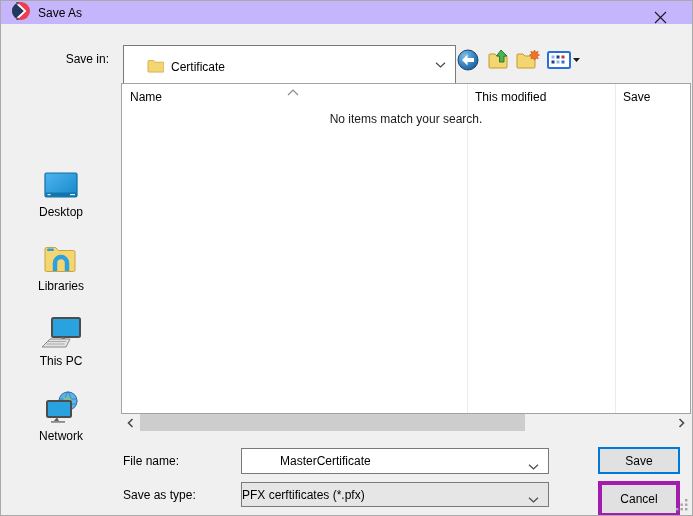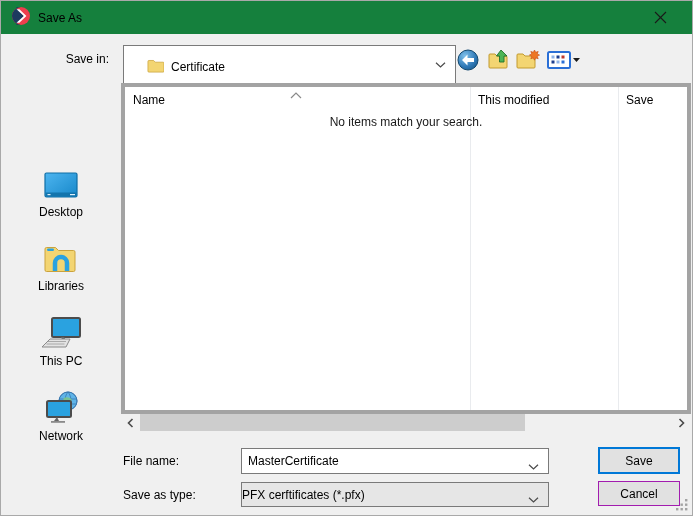--- a/index.html
+++ b/index.html
@@ -12,22 +12,22 @@
   }
   .dialog {
     position: relative;
     width: 693px; height: 516px;
     background: #f0f0f0;
     border: 1px solid #a9a9a9;
     overflow: hidden;
   }
   
   .titlebar {
-    position: absolute; top: 0; left: 0; right: 0; height: 33px;
-    background: #15803d;
+    position: absolute; top: 0; left: 0; right: 0; height: 23px;
+    background: #c4b5fd;
     display: flex; align-items: center;
     padding-left: 11px;
   }
   .title-text { margin-left: 8px; font-size: 12px; }
   .close-btn {
     position: absolute; top: 0; right: 17px; width: 30px; height: 33px;
     display: flex; align-items: center; justify-content: center;
     background: transparent; border: none; cursor: pointer;
   }
   
@@ -55,21 +55,21 @@
   
   .side-item {
     position: absolute; left: 10px; width: 100px;
     text-align: center; cursor: pointer;
   }
   .side-icon { height: 40px; display: flex; align-items: flex-end; justify-content: center; }
   .side-label { display: block; margin-top: 4px; }
   
   .list-panel {
     position: absolute; left: 120px; top: 82px; width: 570px; height: 331px;
-    background: #fff; border: 4px solid #a3a3a3;
+    background: #fff; border: 1px solid #a3a3a3;
   }
   .col-line { position: absolute; top: 0; bottom: 0; width: 1px; background: #e9ebee; }
   .col-line.c1 { left: 345px; }
   .col-line.c2 { left: 493px; }
   .col-h { position: absolute; top: 6px; cursor: pointer; color: #000; }
   .col-name { left: 8px; }
   .col-date { left: 353px; }
   .col-type { left: 501px; }
   .sort-ind { position: absolute; left: 165px; top: 1px; }
   .empty-msg { position: absolute; top: 28px; left: 0; right: 0; text-align: center; color: #1a1a1a; }
@@ -87,39 +87,39 @@
   .hs-right { right: 1px; }
   .hs-thumb {
     position: absolute; left: 19px; top: 0; width: 385px; height: 17px;
     background: #cdcdcd; cursor: pointer;
   }
   
   .fn-label { position: absolute; left: 122px; top: 453px; }
   .st-label { position: absolute; left: 122px; top: 487px; }
   .filename-combo {
     position: absolute; left: 240px; top: 447px; width: 308px; height: 26px;
-    background: #fff; border: 1px solid #7a7a7a;
+    background: #fff; border: 1px solid #7a7a7a; padding-left: 32px;
   }
   .filename-combo input {
     width: calc(100% - 26px); height: 100%; border: none; outline: none;
     padding-left: 6px; font-family: "Liberation Sans", sans-serif; font-size: 12px;
     background: transparent;
   }
   .savetype-select {
     position: absolute; left: 240px; top: 481px; width: 308px; height: 25px;
     background: #e6e6e6; border: 1px solid #7a7a7a;
     display: flex; align-items: center; cursor: default;
   }
   .btn {
     position: absolute; left: 597px; width: 82px;
     background: #e1e1e1; font-family: "Liberation Sans", sans-serif; font-size: 12px;
     cursor: pointer;
   }
   .btn-save { top: 446px; height: 27px; border: 2px solid #0078d7; }
-  .btn-cancel { top: 480px; height: 25px; border: 1px solid #a21caf; }
+  .btn-cancel { top: 480px; height: 36px; border: 4px solid #a21caf; }
   .resize-grip { position: absolute; right: 3px; bottom: 3px; width: 14px; height: 14px; cursor: nwse-resize; }
 </style>
 </head>
 <body>
 
 <div class="dialog">
 
   <div class="titlebar">
     <span>
       <svg width="18" height="18" viewBox="0 0 20 20">

